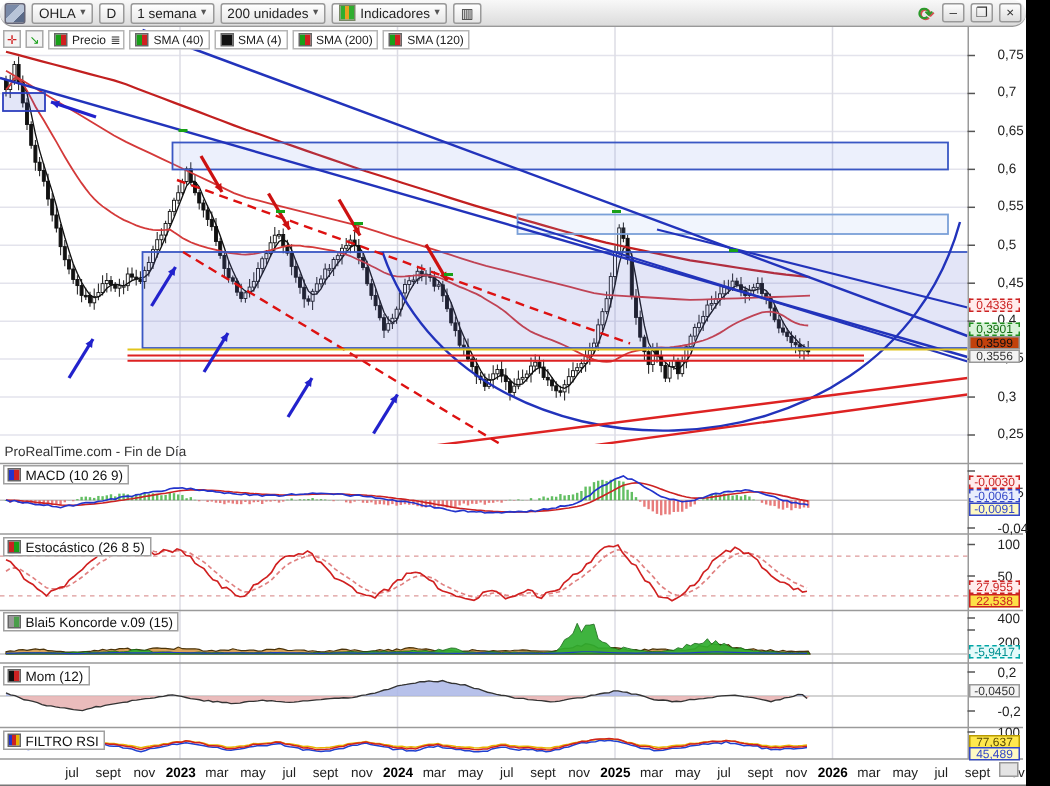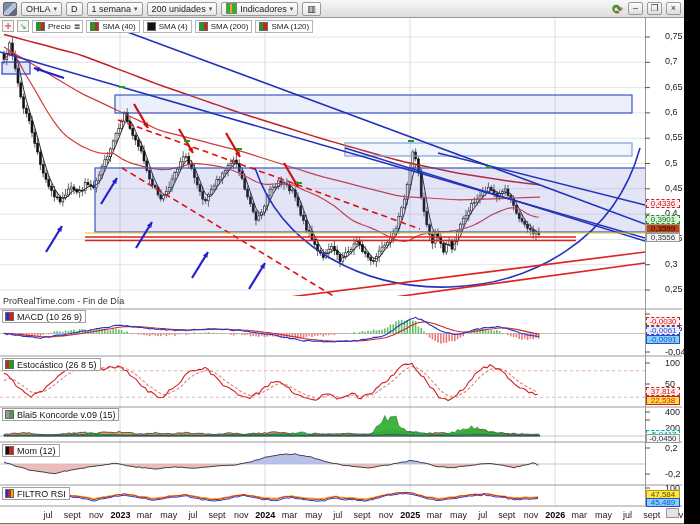--- a/index.html
+++ b/index.html
@@ -2,21 +2,21 @@
 <html><head>
 <meta charset="utf-8">
 <style>
   html,body{margin:0;padding:0;background:#000;width:700px;height:524px;overflow:hidden;
     font-family:"Liberation Sans","DejaVu Sans",sans-serif;}
   #stage{position:relative;width:700px;height:524px;background:#000;}
   #window{position:absolute;left:0;top:0;width:684px;height:524px;background:#fff;border-bottom:1px solid #777;box-sizing:border-box;}
   
   #titlebar{position:absolute;left:0;top:0;width:684px;height:18px;
     background:linear-gradient(#f8f8f8,#dcdcdc);border-bottom:1px solid #999;box-sizing:border-box;
-    display:flex;align-items:center;gap:4px;padding:0 3px;}
+    display:flex;align-items:center;gap:4px;padding:0 3px;border-radius:9px;}
   .appicon{width:12px;height:12px;background:linear-gradient(135deg,#7a8aa8 0 40%,#b8c4d8 40% 70%,#5a6a88 70%);border:1px solid #667;border-radius:2px;}
   .tb{height:14px;border:1px solid #9a9a9a;border-radius:2px;background:linear-gradient(#fff,#e6e6e6);
     font-family:inherit;font-size:9px;color:#222;display:inline-flex;align-items:center;gap:3px;padding:0 4px;line-height:12px;}
   .caret{font-size:7px;color:#555;}
   .mini-ind-icon{display:inline-block;width:9px;height:9px;background:
     linear-gradient(90deg,#2fae2f 0 30%,#e8a020 30% 60%,#2fae2f 60%);border:1px solid #786;}
   #tb-spacer{flex:1;}
   #refresh{color:#2a9a2a;font-size:12px;font-weight:bold;text-shadow:1px 1px 0 #d05050;margin-right:2px;}
   .winbtn{width:15px;height:13px;border:1px solid #999;border-radius:2px;background:linear-gradient(#fdfdfd,#ddd);
     font-size:9px;line-height:11px;text-align:center;color:#333;padding:0;}
@@ -32,21 +32,21 @@
   .pl-box{position:absolute;left:2px;display:inline-flex;align-items:center;gap:3px;border:1px solid #a0a0a0;
     background:#fff;font-size:9px;color:#111;height:11px;padding:0 3px 0 2px;z-index:6;white-space:nowrap;}
   .ptick{position:absolute;left:649px;width:32px;font-size:9px;color:#222;height:9px;line-height:9px;z-index:4;padding-left:16px;}
   .tag{position:absolute;left:646px;width:34px;height:9px;line-height:8px;font-size:8px;text-align:center;
     box-sizing:border-box;border:1px solid #888;background:#fff;z-index:5;}
   .t-red-dash{border-style:dashed;border-color:#cc2222;color:#cc2222;background:#ffecec}
   .t-red{border-color:#cc2222;color:#cc2222;background:#fde047}
   .t-green{border-style:dashed;border-color:#1e8e1e;color:#0f6a0f;background:#d9f3d9}
   .t-yellow{border-color:#999;color:#111;background:#c2410c}
   .t-gray{border-color:#999;color:#333;background:#f4f4f4}
-  .t-blue{border-color:#3347c8;color:#3347c8;background:#7dd3fc}
+  .t-blue{border-color:#3347c8;color:#3347c8;background:#fef9c3}
   .t-blue-dash{border-style:dashed;border-color:#3347c8;color:#3347c8;background:#e9edfc}
   .t-cyan{border-style:dashed;border-color:#00a6a6;color:#009090;background:#e4fafa}
   .t-gold{border-color:#b89a00;color:#5a4a00;background:#ffe84d}
   .month{position:absolute;top:510px;width:34px;text-align:center;font-size:9px;color:#222;z-index:4;}
   .month.year{font-weight:bold;color:#000;}
   #axis-corner{position:absolute;left:666px;top:508px;width:13px;height:10px;background:#e4e4e4;border:1px solid #999;z-index:6;box-sizing:border-box;}
   #gfx{position:absolute;left:0;top:18px;z-index:1;}
   #void{position:absolute;left:684px;top:0;width:16px;height:524px;background:#000;}
 </style>
 </head>
@@ -831,42 +831,42 @@
         <div class="ptick" style="top:348px">-0,04</div>
         <div class="tag t-red-dash" style="top:317px">-0,0030</div>
         <div class="tag t-blue-dash" style="top:326px">-0,0061</div>
         <div class="tag t-blue" style="top:335px">-0,0091</div>
         <div class="pl-box" style="top:358px">
           <span class="sw" style="background: linear-gradient(90deg, rgb(204, 34, 34) 0px, rgb(204, 34, 34) 50%, rgb(24, 160, 24) 50%);"></span>
           <span>Estocástico (26 8 5)</span>
         </div>
         <div class="ptick" style="top:359px">100</div>
         <div class="ptick" style="top:380px">50</div>
-        <div class="tag t-red-dash" style="top:387px">37,814</div>
+        <div class="tag t-red-dash" style="top:387px">27,955</div>
         <div class="tag t-red" style="top:396px">22,538</div>
         <div class="pl-box" style="top:408px">
           <span class="sw" style="background: linear-gradient(90deg, rgb(153, 153, 153) 0px, rgb(153, 153, 153) 50%, rgb(74, 158, 74) 50%);"></span>
           <span>Blai5 Koncorde v.09 (15)</span>
         </div>
         <div class="ptick" style="top:408px">400</div>
         <div class="ptick" style="top:424px">200</div>
         <div class="tag t-cyan" style="top:430px">-5,9417</div>
         <div class="pl-box" style="top:444px">
           <span class="sw" style="background: linear-gradient(90deg, rgb(17, 17, 17) 0px, rgb(17, 17, 17) 50%, rgb(204, 34, 34) 50%);"></span>
           <span>Mom (12)</span>
         </div>
         <div class="ptick" style="top:444px">0,2</div>
         <div class="ptick" style="top:470px">-0,2</div>
-        <div class="tag t-gray" style="top:434px">-0,0450</div>
+        <div class="tag t-gray" style="top:456px">-0,0450</div>
         <div class="pl-box" style="top:487px">
           <span class="sw" style="background: linear-gradient(90deg, rgb(34, 51, 204) 0px, rgb(34, 51, 204) 33%, rgb(204, 34, 34) 33%, rgb(204, 34, 34) 66%, rgb(232, 180, 0) 66%);"></span>
           <span>FILTRO RSI</span>
         </div>
         <div class="ptick" style="top:484px">100</div>
-        <div class="tag t-gold" style="top:490px">47,584</div>
+        <div class="tag t-gold" style="top:490px">77,637</div>
         <div class="tag t-blue" style="top:498px">45,489</div>
         <div class="month" style="left:31px">jul</div>
         <div class="month" style="left:55.150000000000006px">sept</div>
         <div class="month" style="left:79.3px">nov</div>
         <div class="month year" style="left:103.44999999999999px">2023</div>
         <div class="month" style="left:127.6px">mar</div>
         <div class="month" style="left:151.75px">may</div>
         <div class="month" style="left:175.89999999999998px">jul</div>
         <div class="month" style="left:200.04999999999998px">sept</div>
         <div class="month" style="left:224.2px">nov</div>

